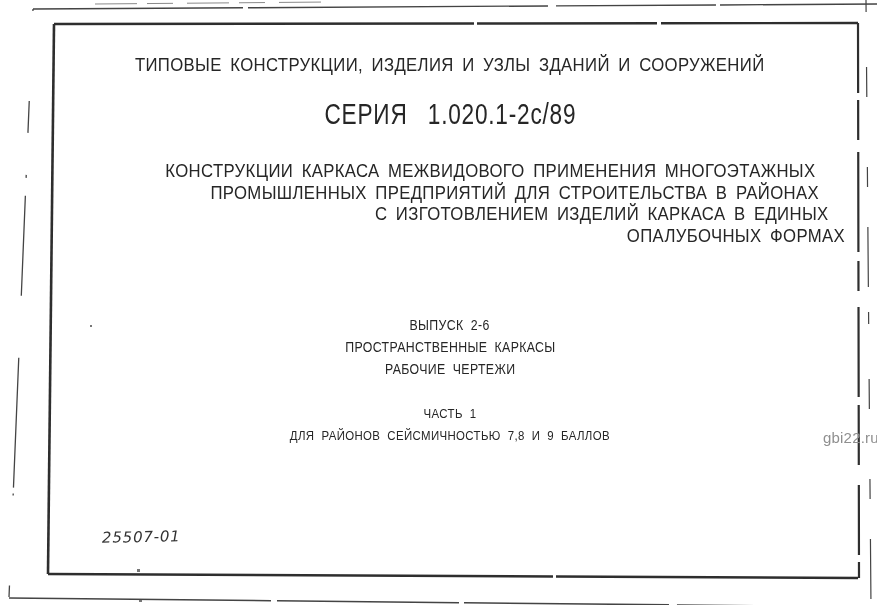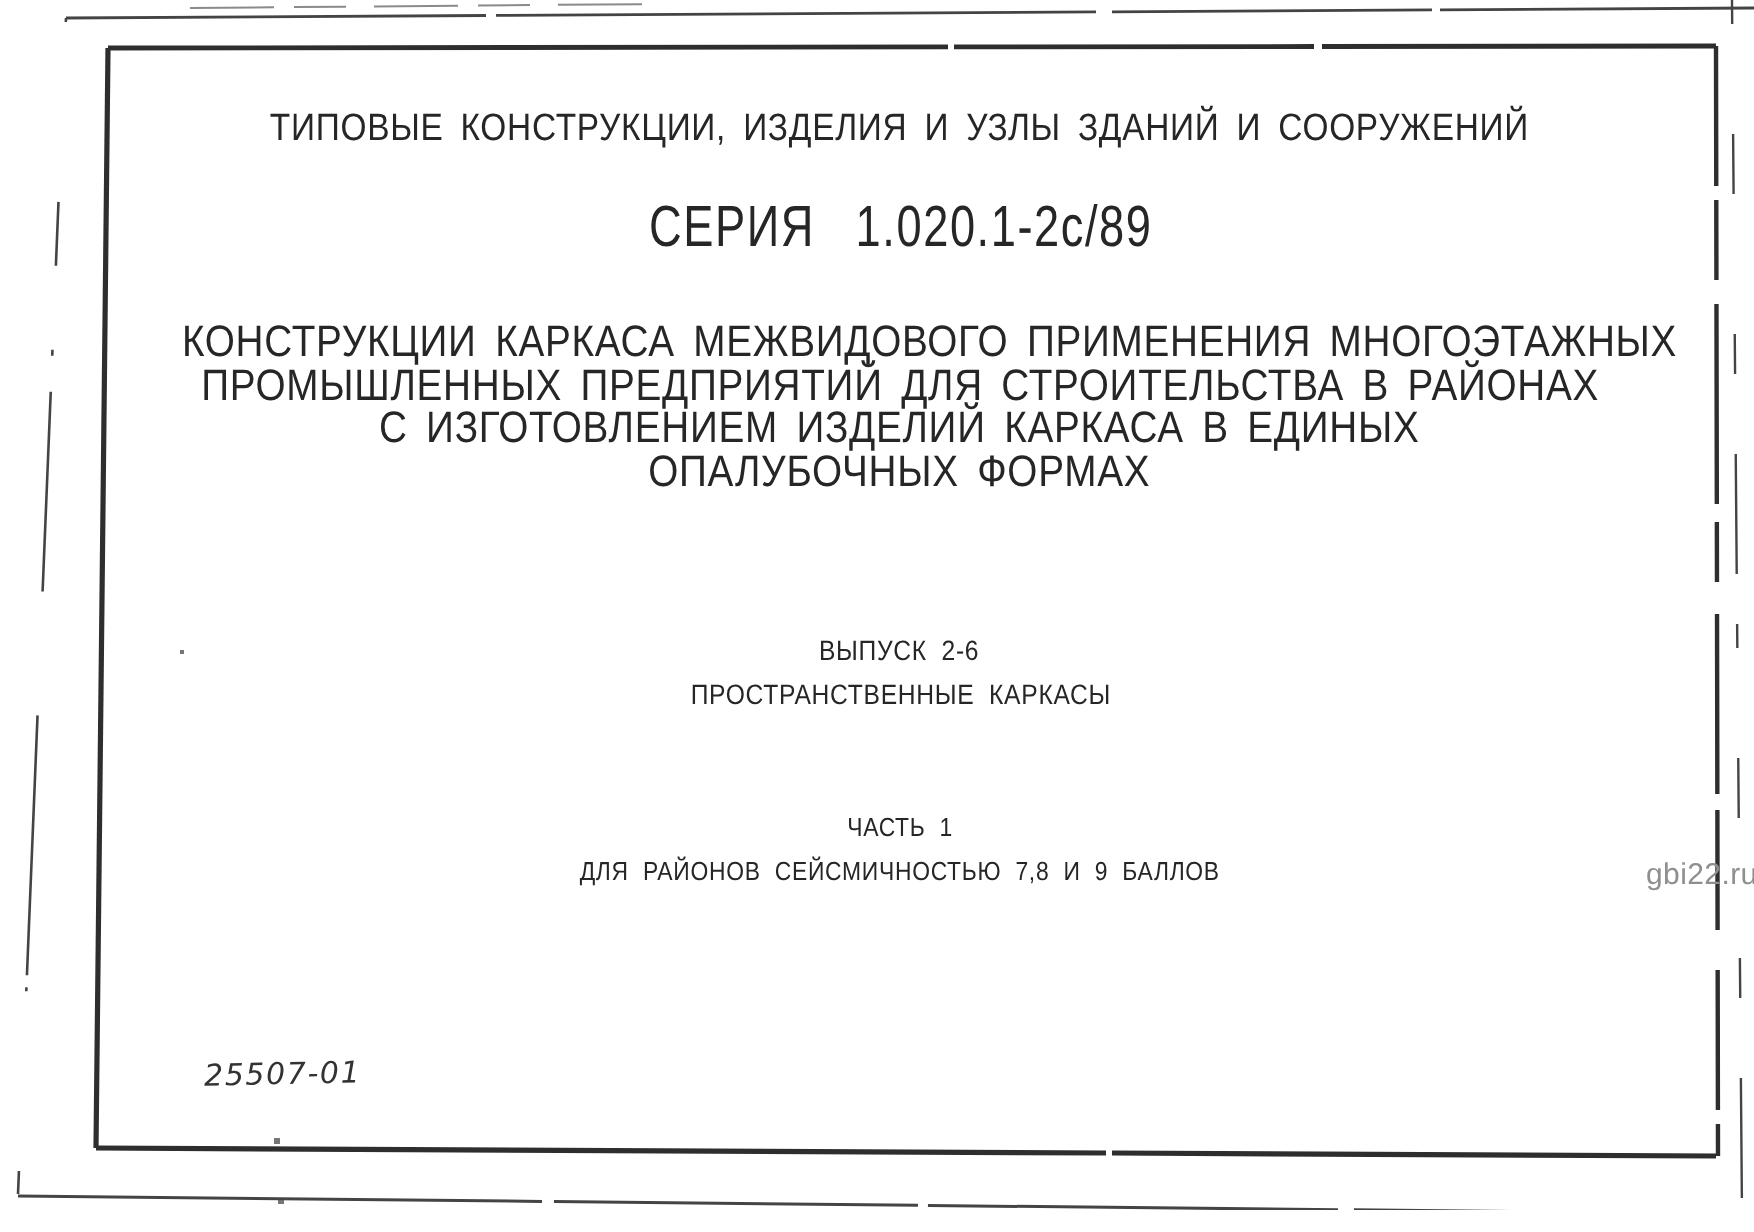--- a/index.html
+++ b/index.html
@@ -15,21 +15,21 @@
   .txt{
     position:absolute;left:40px;width:820px;
     text-align:center;white-space:nowrap;
     color:#262626;
   }
   .sx{display:inline-block;transform:scaleX(0.88);transform-origin:center;}
   .header-line{top:54px;font-size:19px;line-height:21.5px;letter-spacing:0.4px;word-spacing:4px;}
   .series-line{top:92px;font-size:29px;line-height:44px;letter-spacing:1px;}
   .series-line .sx{transform:scaleX(0.78);}
   .series-num{margin-left:26px;}
-  .para-block{top:160px;font-size:22px;line-height:21.5px;letter-spacing:0.4px;word-spacing:4px;}
+  .para-block{top:160px;font-size:19px;line-height:21.5px;letter-spacing:0.4px;word-spacing:4px;text-align:right;}
   .issue-block{top:314px;font-size:14px;line-height:22px;letter-spacing:0.4px;word-spacing:4px;}
   .part-block{top:403px;font-size:13px;line-height:21.5px;letter-spacing:0.4px;word-spacing:4px;}
   .stamp{
     position:absolute;left:102px;top:528px;
     font-family:"DejaVu Sans", sans-serif;
     font-style:italic;font-size:15px;letter-spacing:0.8px;
     color:#333333;transform:rotate(-1.2deg);
   }
   .watermark{
     position:absolute;left:823px;top:429px;
@@ -77,20 +77,21 @@
   <div class="txt para-block">
     <div><span class="sx">КОНСТРУКЦИИ КАРКАСА МЕЖВИДОВОГО ПРИМЕНЕНИЯ МНОГОЭТАЖНЫХ</span></div>
     <div><span class="sx">ПРОМЫШЛЕННЫХ ПРЕДПРИЯТИЙ ДЛЯ СТРОИТЕЛЬСТВА В РАЙОНАХ</span></div>
     <div><span class="sx">С ИЗГОТОВЛЕНИЕМ ИЗДЕЛИЙ КАРКАСА В ЕДИНЫХ</span></div>
     <div><span class="sx">ОПАЛУБОЧНЫХ ФОРМАХ</span></div>
   </div>
 
   <div class="txt issue-block">
     <div><span class="sx">ВЫПУСК 2-6</span></div>
     <div><span class="sx">ПРОСТРАНСТВЕННЫЕ КАРКАСЫ</span></div>
+    <div><span class="sx">РАБОЧИЕ ЧЕРТЕЖИ</span></div>
   </div>
 
   <div class="txt part-block">
     <div><span class="sx">ЧАСТЬ 1</span></div>
     <div><span class="sx">ДЛЯ РАЙОНОВ СЕЙСМИЧНОСТЬЮ 7,8 И 9 БАЛЛОВ</span></div>
   </div>
 
   <div class="stamp">25507-01</div>
 
   <div class="watermark">gbi22.ru</div>

